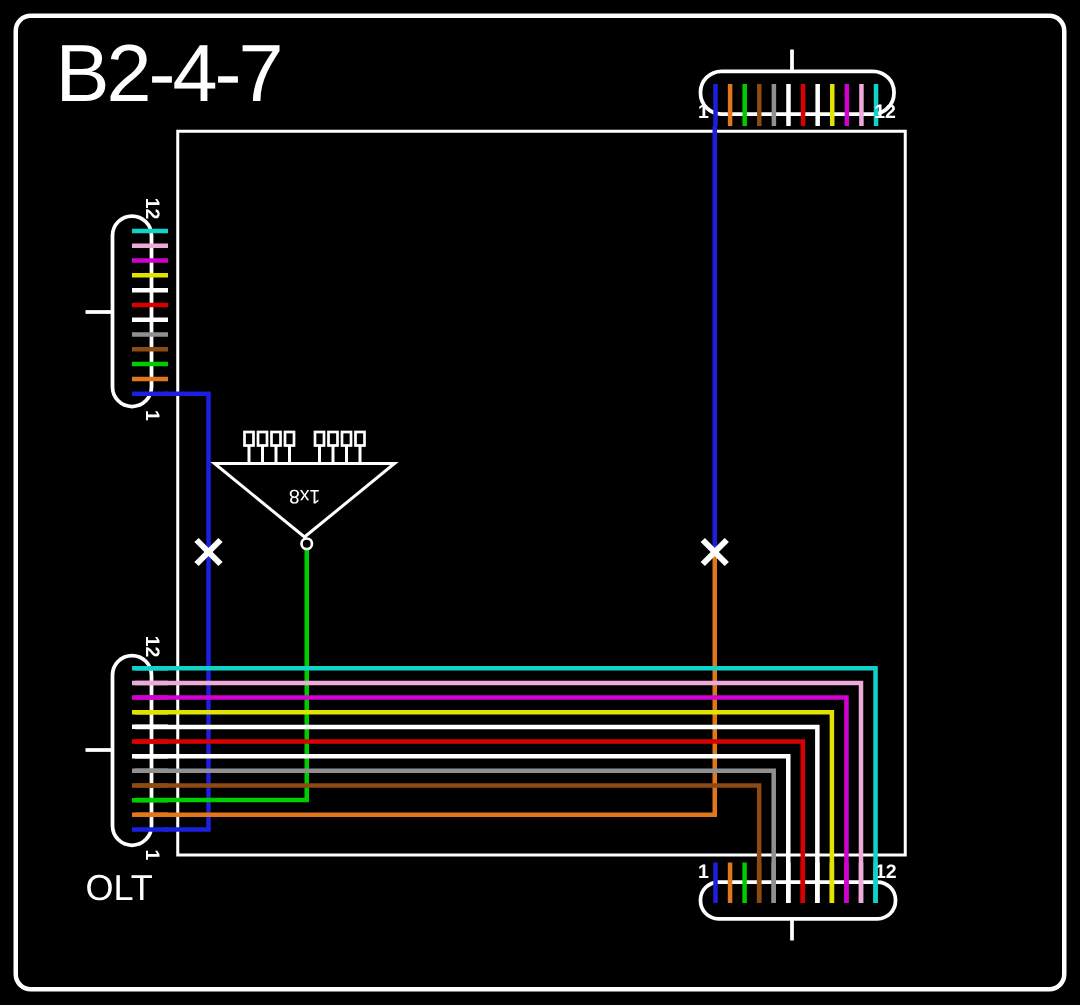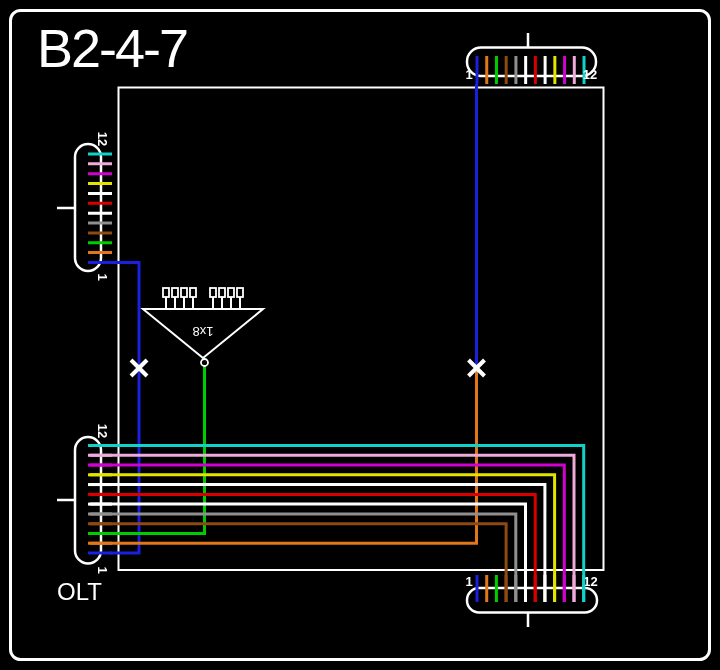--- a/index.html
+++ b/index.html
@@ -1,16 +1,16 @@
 <!DOCTYPE html>
 <html><head>
 <meta charset="utf-8">
 <style>
   html,body{margin:0;padding:0;background:#000;}
-  .stage{position:relative;width:720px;height:670px;background:#000;overflow:hidden;border-radius:12px;}
+  .stage{position:relative;width:720px;height:670px;background:#000;overflow:hidden;}
   svg{position:absolute;left:0;top:0;}
   .frame{fill:none;stroke:#fff;stroke-width:3;}
   .box{fill:none;stroke:#fff;stroke-width:2;}
   .stadium{fill:none;stroke:#fff;stroke-width:2.5;}
   .stem{stroke:#fff;stroke-width:2.5;}
   .route{fill:none;stroke-width:3;}
   .title{fill:#fff;font-family:"Liberation Sans",sans-serif;font-size:54px;letter-spacing:-2px;}
   .olt{fill:#fff;font-family:"Liberation Sans",sans-serif;font-size:24px;}
   .pin{fill:#fff;font-family:"Liberation Sans",sans-serif;font-size:13px;font-weight:bold;text-anchor:middle;dominant-baseline:central;}
   .splabel{fill:#fff;font-family:"Liberation Sans",sans-serif;font-size:13px;text-anchor:middle;dominant-baseline:central;}

